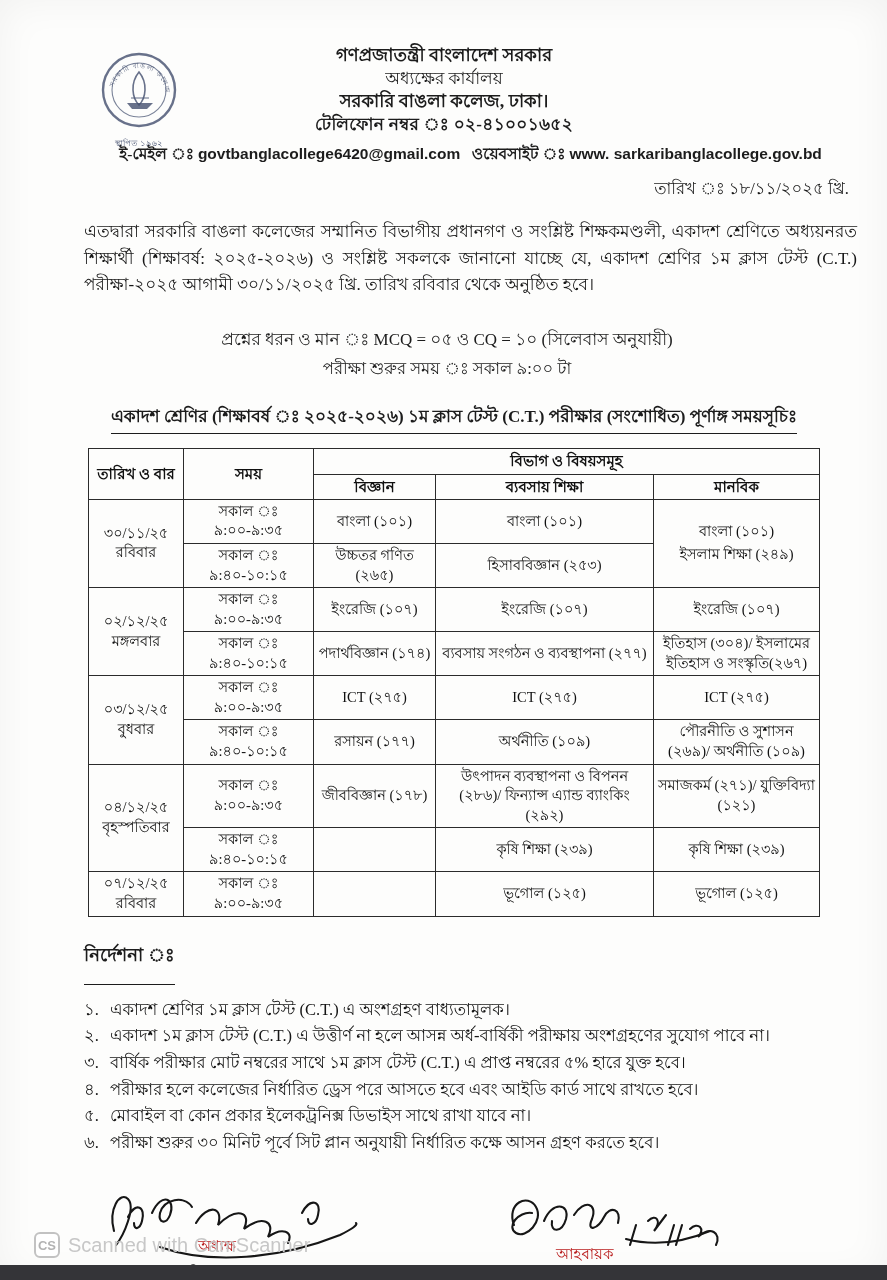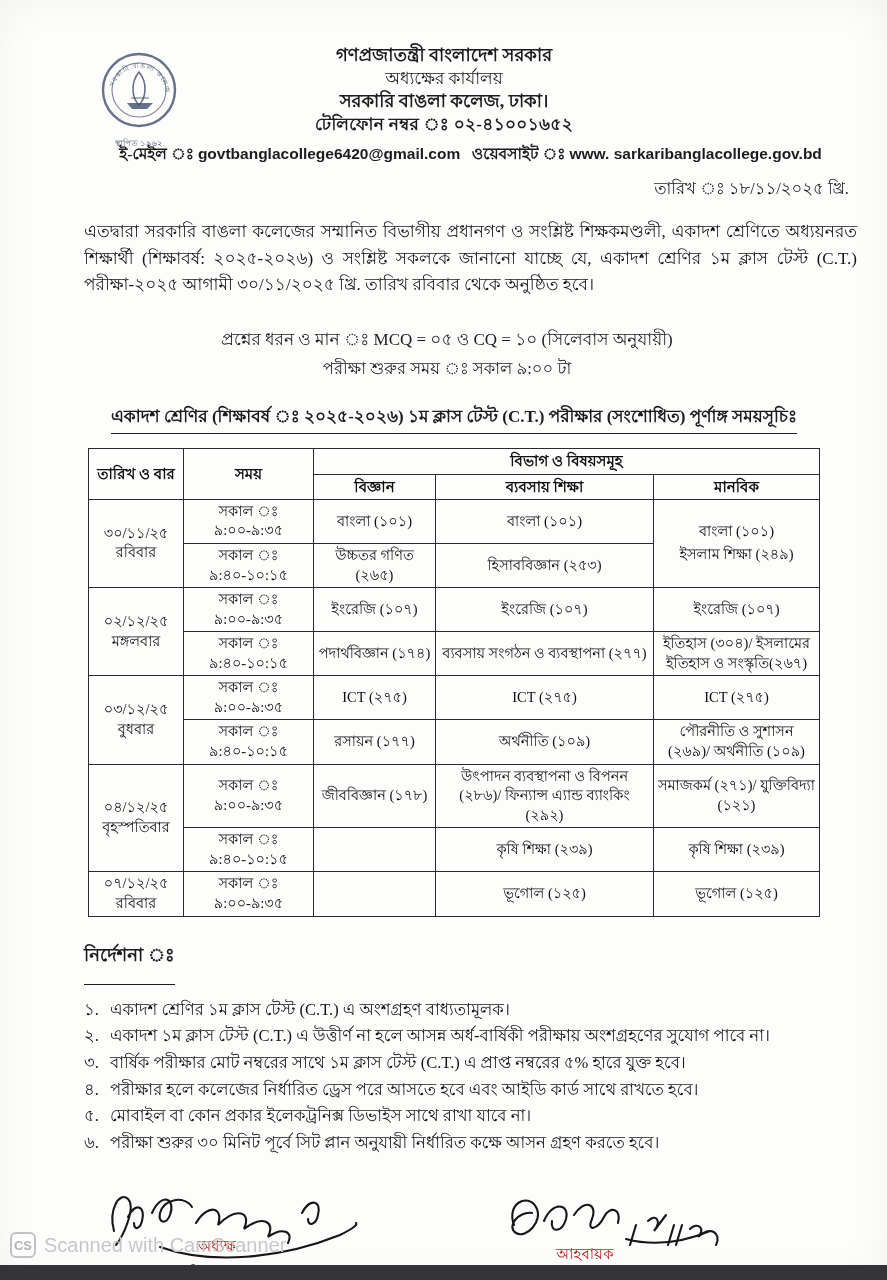--- a/index.html
+++ b/index.html
@@ -68,21 +68,21 @@
   .role-right { left:86px; bottom:0; }
   .sig-line { font-size:16.5px; font-weight:bold; color:#141414; line-height:1.45; }
   .stamp { margin-top:6px; color:#3b4aa0; opacity:.88; text-shadow:0 0 1px rgba(59,74,160,.55); line-height:1.5; }
   .stamp-1 { font-size:14.5px; font-weight:bold; }
 
   
   .watermark { position:absolute; left:10px; bottom:22px; display:flex; align-items:center; gap:8px; }
   .cs-badge {
     width:26px; height:26px; border:2px solid #c2c2c2; border-radius:6px;
     color:#b3b3b3; font-family:"Liberation Sans", sans-serif; font-weight:bold; font-size:13px;
-    display:flex; align-items:center; justify-content:center; background:#fff;
+    display:flex; align-items:center; justify-content:center; background:#fff;margin-left:24px;
   }
   .cs-text { font-family:Liberation Sans, sans-serif; font-size:20px; color:#c7c7c7; }
   .bottom-bar { position:absolute; left:0; right:0; bottom:0; height:15px; background:#343438; }
   .seal-est { font-size:8px; color:#223055; margin-top:1px; letter-spacing:.5px; }
 </style>
 </head>
 <body>
 
 <div class="page">
   <div class="doc">

